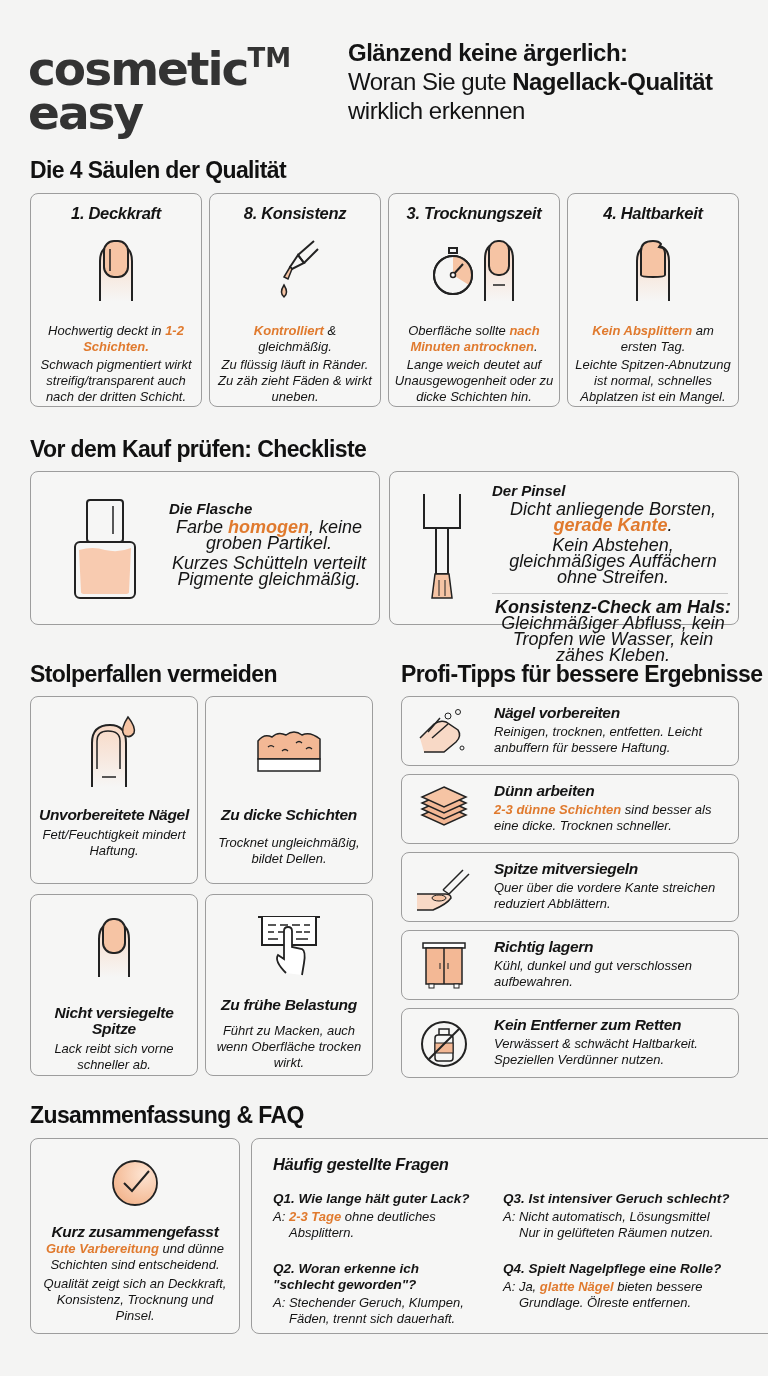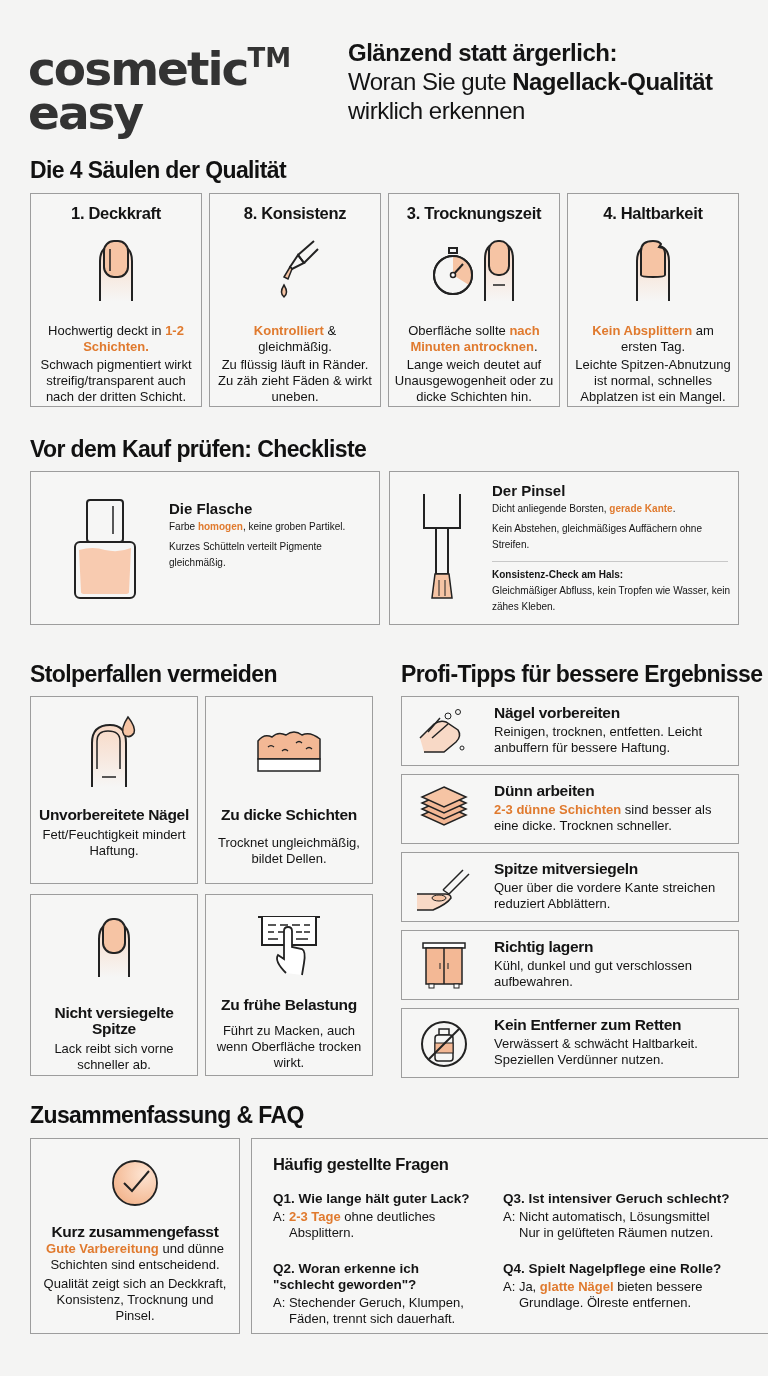--- a/index.html
+++ b/index.html
@@ -10,31 +10,31 @@
   .abs { position: absolute; }
 
   
   .logo { left: 28px; top: 36px; font-family: "DejaVu Sans", sans-serif; font-weight: bold; font-size: 47px; line-height: 44px; color: #333; letter-spacing: -2px; }
   .logo sup { font-size: 26px; vertical-align: 18px; letter-spacing: 0; }
   .headline { left: 348px; top: 38px; font-size: 24px; line-height: 29px; width: 410px; letter-spacing: -0.5px; }
   .headline .l1 { font-weight: bold; }
 
   .sec-title { font-weight: bold; font-size: 23px; letter-spacing: -0.6px; color: #111; }
 
-  .card { position: absolute; background: #f6f6f5; border: 1.3px solid #9d9d9d; border-radius: 0; }
+  .card { position: absolute; background: #f6f6f5; border: 1.3px solid #9d9d9d; border-radius: 8px; font-style: italic; }
 
   
   .pillar { top: 193px; width: 172px; height: 214px; text-align: center; }
   .pillar h3 { font-size: 16.5px; font-weight: bold; margin-top: 10px; letter-spacing: -0.3px; }
   .pillar .ico { height: 76px; display: flex; justify-content: center; align-items: center; margin-top: 8px; }
   .pillar .t1 { font-size: 13px; line-height: 16px; margin-top: 16px; padding: 0 6px; }
   .pillar .t2 { font-size: 13px; line-height: 16px; margin-top: 2px; padding: 0 4px; }
 
   
-  .chk p { font-size: 10px; line-height: 16px; }
+  .chk p { font-size: 18px; line-height: 16px; text-align: center; }
   .chk h4 { font-size: 15px; font-weight: bold; }
 
   
   .pit { width: 168px; text-align: center; }
   .pit .ico { height: 80px; display: flex; justify-content: center; align-items: center; margin-top: 14px; }
   .pit h4 { font-size: 15.5px; font-weight: bold; line-height: 16px; margin-top: 16px; letter-spacing: -0.3px; }
   .pit p { font-size: 13px; line-height: 16px; margin-top: 4px; }
 
   
   .tip { left: 401px; width: 338px; height: 70px; }
@@ -45,21 +45,21 @@
   .faq .a { font-size: 13px; line-height: 16px; padding-left: 16px; text-indent: -16px; margin-top: 2px; }
 </style>
 </head>
 <body>
 
 <div class="abs logo">
   <div><span>cosmetic</span><sup>TM</sup></div>
   <div>easy</div>
 </div>
 <div class="abs headline">
-  <div class="l1">Glänzend statt ärgerlich:</div>
+  <div class="l1">Glänzend keine ärgerlich:</div>
   <div><span>Woran Sie gute </span><span class="b">Nagellack-Qualität</span></div>
   <div>wirklich erkennen</div>
 </div>
 
 <div class="abs sec-title" style="left:30px;top:157px;">Die 4 Säulen der Qualität</div>
 
 <div class="card pillar" style="left:30px;">
   <h3>1. Deckkraft</h3>
   <div class="ico">
     <svg width="40" height="64" viewBox="0 0 40 64">

